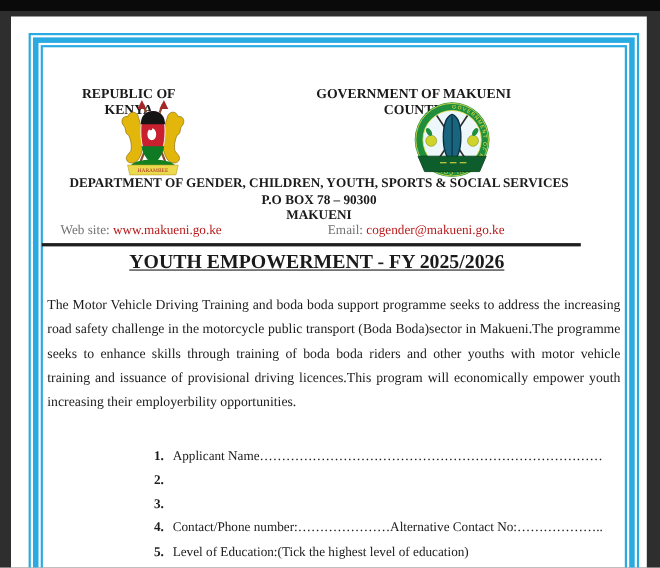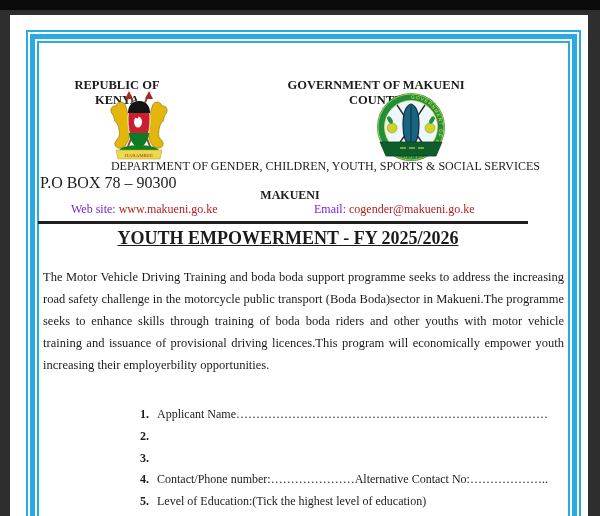--- a/index.html
+++ b/index.html
@@ -25,31 +25,31 @@
   .content { position:absolute; inset:0; }
 
   .t-republic { position:absolute; left:42px; top:63px; width:130px; text-align:center;
                 font-weight:bold; font-size:12.5px; }
   .t-county   { position:absolute; left:255px; top:63px; width:222px; text-align:center;
                 font-weight:bold; font-size:12.5px; }
 
   .logo-kenya   { position:absolute; left:90px;  top:76px; width:78px; height:74px; }
   .logo-makueni { position:absolute; left:362px; top:75px; width:78px; height:76px; }
 
-  .dept  { position:absolute; left:30px; top:144px; width:500px; text-align:right;
-           font-weight:normal; font-size:12px; }
-  .pobox { position:absolute; left:30px; top:159px; width:500px; text-align:left;
-           font-weight:normal; font-size:16px; }
+  .dept  { position:absolute; left:30px; top:144px; width:500px; text-align:center;
+           font-weight:bold; font-size:12px; }
+  .pobox { position:absolute; left:30px; top:159px; width:500px; text-align:center;
+           font-weight:bold; font-size:12px; }
   .town  { position:absolute; left:30px; top:173px; width:500px; text-align:center;
            font-weight:bold; font-size:12px; }
 
   .contact-row { position:absolute; left:0; top:187px; width:555px; font-size:12px; }
   .website { position:absolute; left:45px; top:0; white-space:nowrap; }
   .email   { position:absolute; left:288px; top:0; white-space:nowrap; }
-  .blue-label { color:#6d28d9;margin-left:16px; }
+  .blue-label { color:#737373; }
   .doc-link { color:#b91c1c; cursor:pointer; }
 
   .rule { position:absolute; left:28px; top:206px; width:490px; height:3px; background:#1f1f1f; }
 
   .programme-title { position:absolute; left:28px; top:213px; width:500px; text-align:center;
                      font-weight:bold; font-size:18px; text-decoration:underline; }
   .form-title { position:absolute; left:28px; top:233px; width:510px; text-align:center;
                 font-weight:bold; font-size:12.5px; }
 
   .intro { position:absolute; left:33px; top:251px; width:521px;

